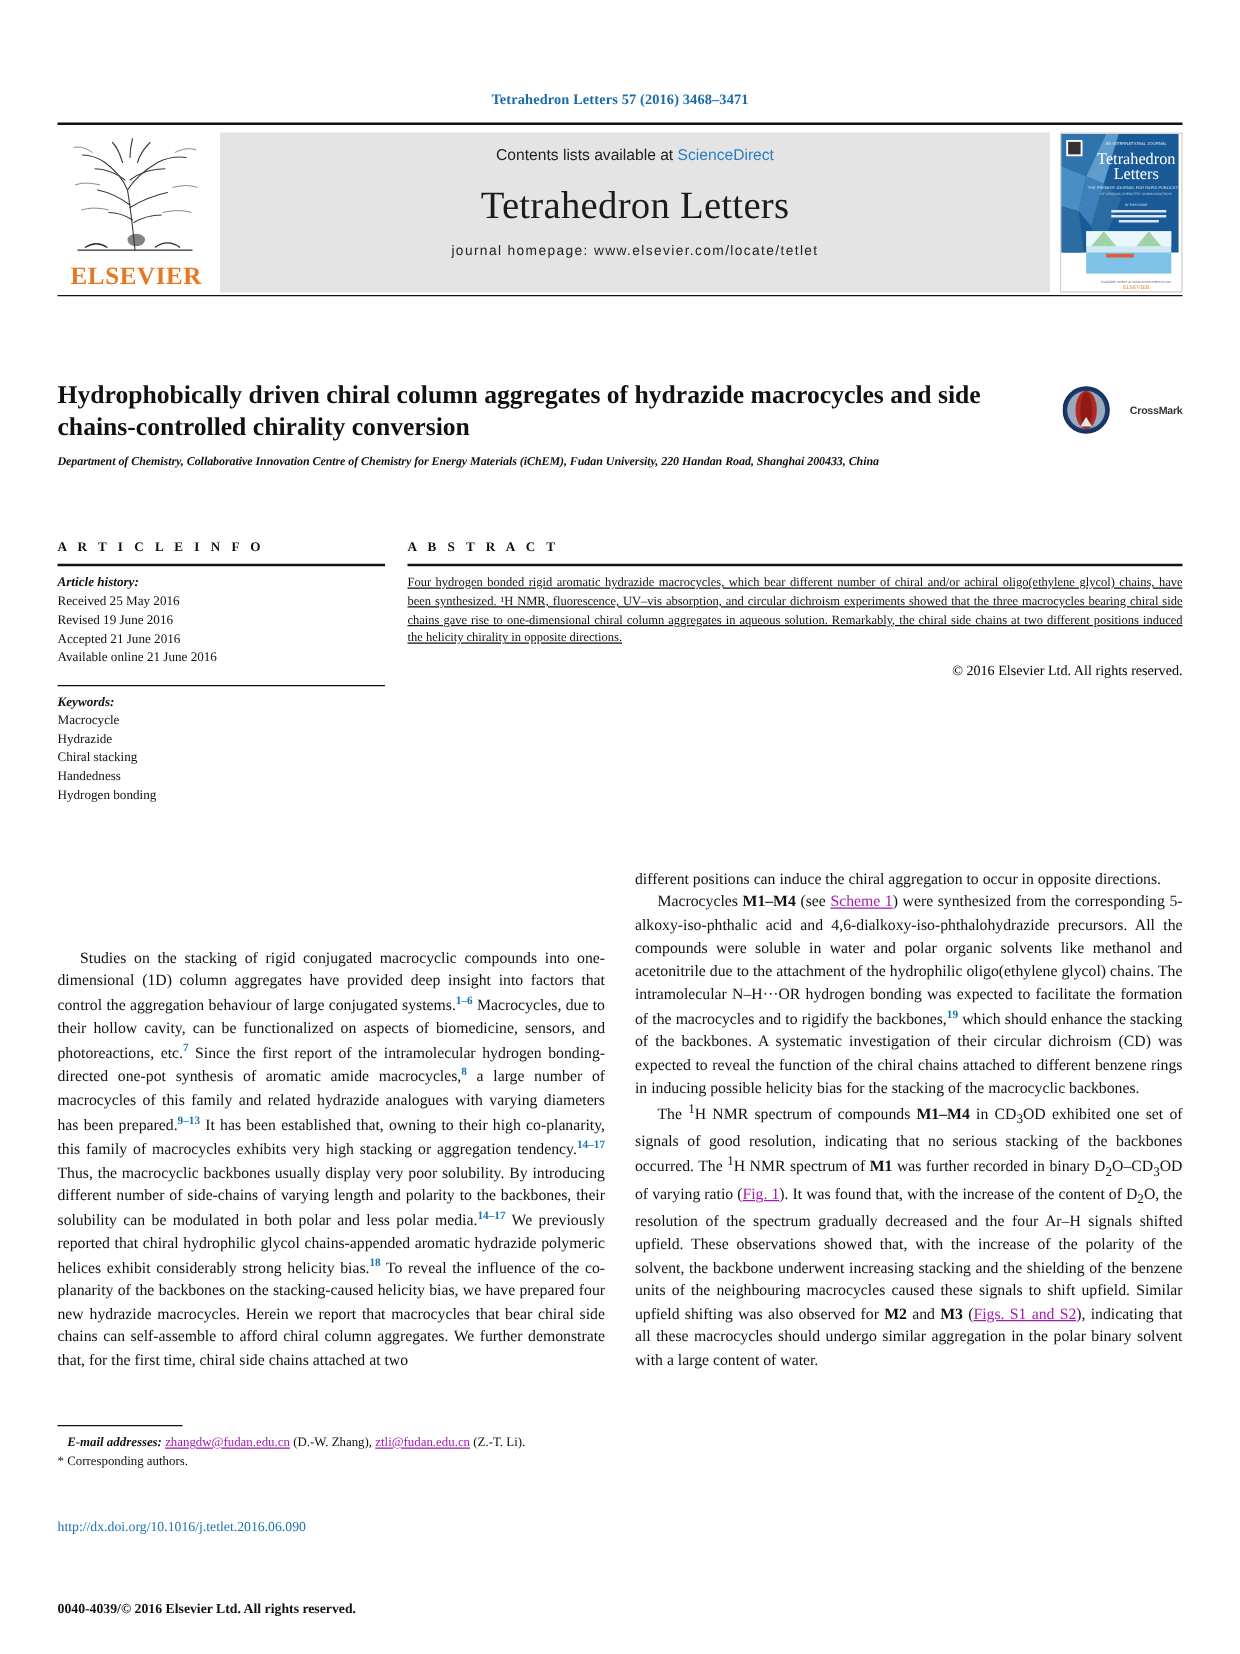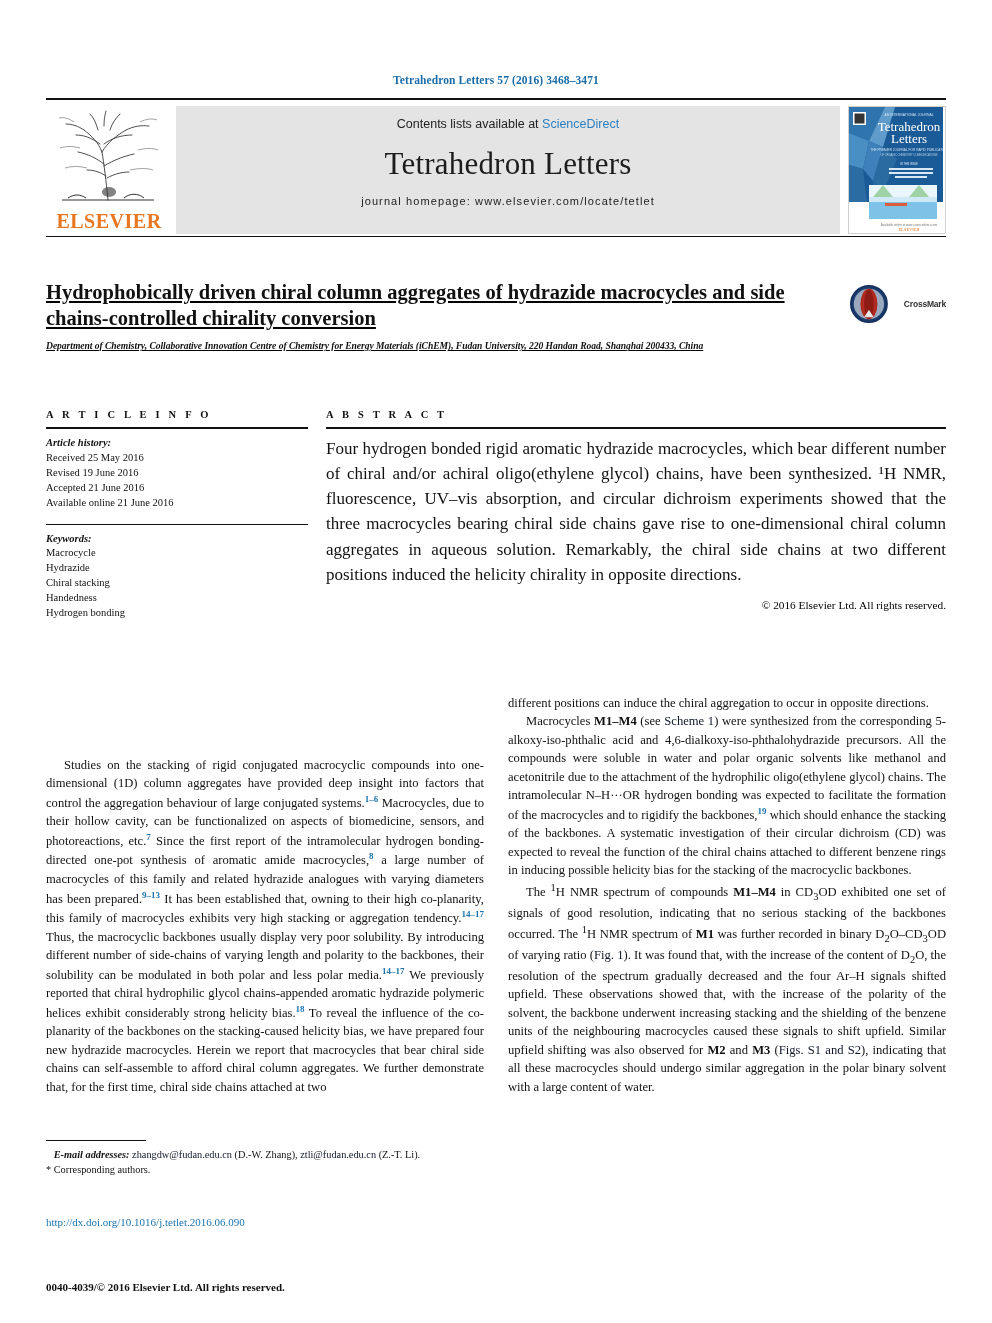--- a/index.html
+++ b/index.html
@@ -109,24 +109,23 @@
     overflow: hidden;
   }
 
   .rule-thin {
     border-top: 1px solid #111;
     margin-top: 2px;
   }
 
   
   .title-block {
-    margin-top: 42px;
+    margin-top: 66px;
     position: relative;
     min-height: 96px;
-    text-decoration: underline;
   }
   .article-title {
     font-family: "Liberation Serif", serif;
     font-weight: bold;
     font-size: 20.5px;
     line-height: 1.28;
     margin: 0;
     width: 790px;
     color: #111;
   }
@@ -193,24 +192,25 @@
   .info-line {
     font-size: 10.5px;
     line-height: 1.42;
     color: #111;
   }
   .kw-rule {
     border-top: 1px solid #111;
     margin: 13px 0 7px 0;
   }
   .abstract-text {
-    font-size: 17px;
+    font-size: 10px;
     line-height: 1.48;
     text-align: justify;
     color: #111;
+    text-decoration: underline;
   }
   .abstract-rights {
     font-size: 11.3px;
     text-align: right;
     margin-top: 12px;
   }
 
   
   .body-cols {
     position: absolute;
@@ -223,21 +223,21 @@
   }
   .body-col {
     flex: 1 1 0;
     font-size: 12.6px;
     line-height: 1.465;
     text-align: justify;
     color: #111;
   }
   .body-col p { margin: 0; text-indent: 18px; }
   .body-col p.noindent { text-indent: 0; }
-  .lnk { color: #0f172a; }
+  .lnk { color: #a21caf; text-decoration: underline; }
   sup.ref { color: #1a74b0; font-weight: bold; font-size: 9px; }
 
   
   .footnote {
     position: absolute;
     left: 46px;
     width: 455px;
     top: 1140px;
     font-size: 10.3px;
     line-height: 1.42;

